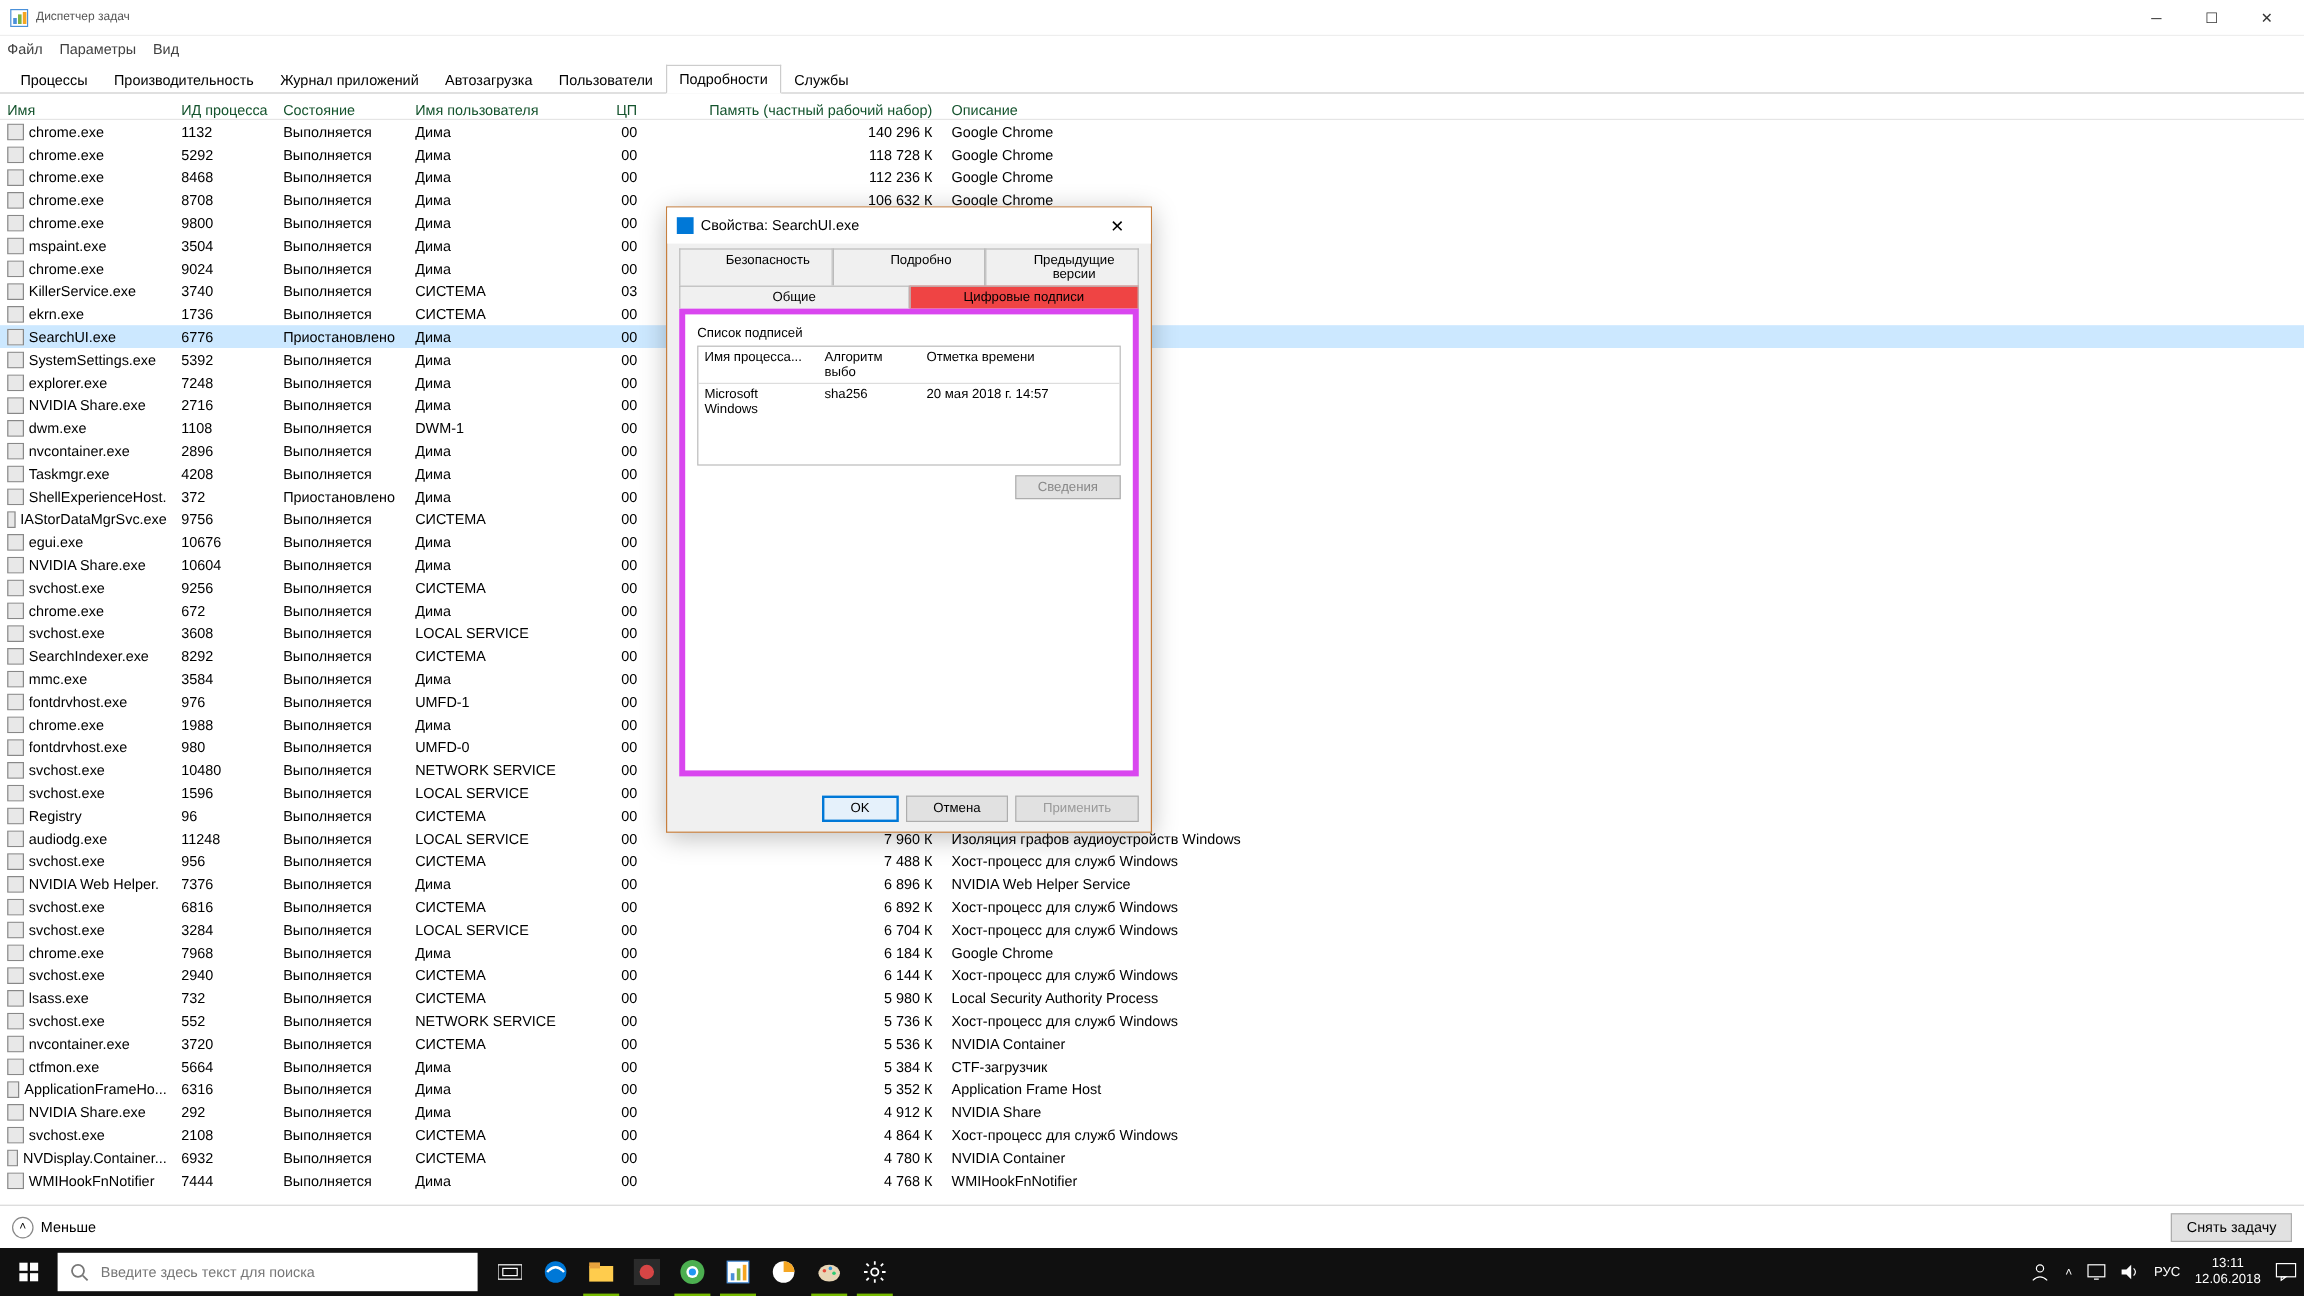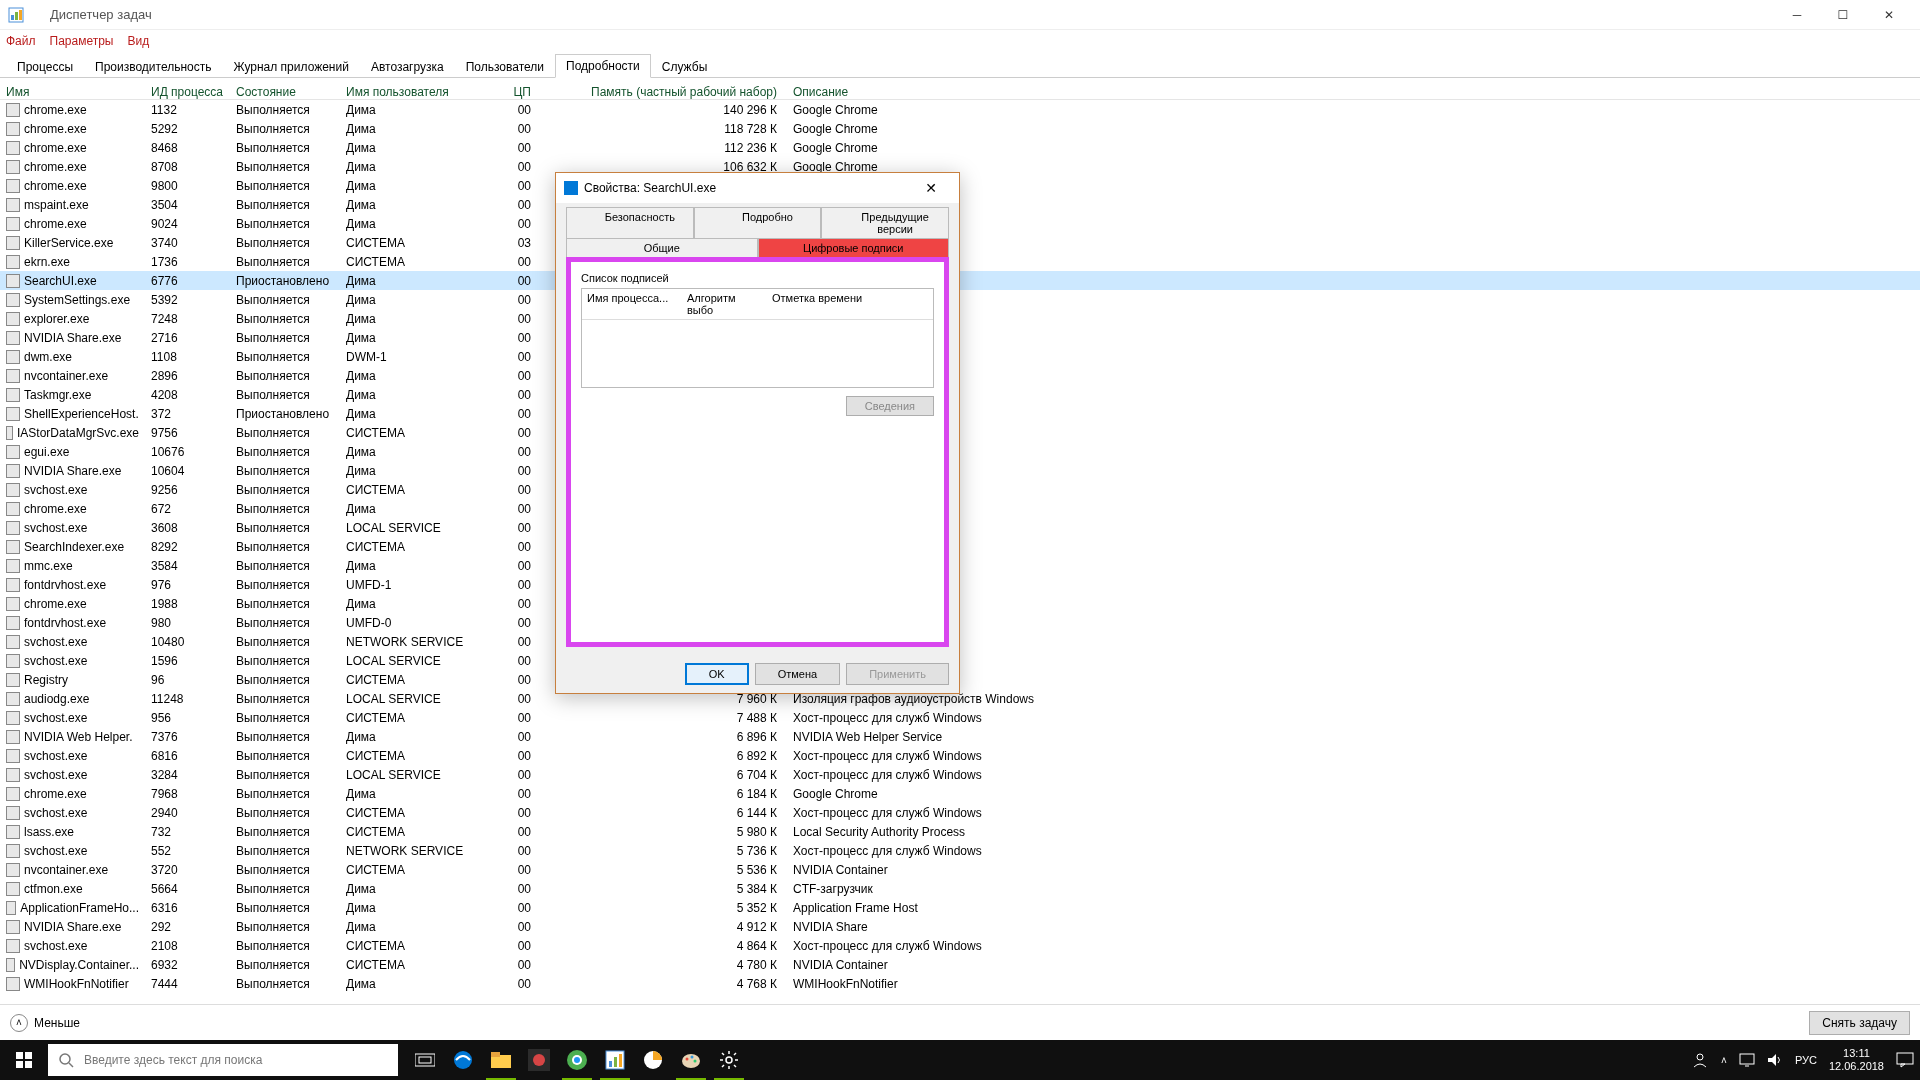--- a/index.html
+++ b/index.html
@@ -1,22 +1,22 @@
 <!DOCTYPE html>
 <html><head>
 <meta charset="utf-8">
 <style>
 * { margin:0; padding:0; box-sizing:border-box; font-family:"Segoe UI",Tahoma,sans-serif; }
 body { width:1920px; height:1080px; background:#fff; overflow:hidden; position:relative; font-size:12px; color:#000; }
 .titlebar { height:30px; display:flex; align-items:center; padding:0 8px; background:#fff; border-bottom:1px solid #eee;}
 .titlebar .icon { width:16px; height:16px; margin-right:6px; display:flex; align-items:center; justify-content:center;}
-.titlebar .caption { flex:1; font-size:13px; color:#555;margin-left:20px;}
+.titlebar .caption { flex:1; font-size:10px; color:#555;}
 .winbtns { display:flex; gap:0;}
 .winbtns div { width:46px; height:30px; display:flex; align-items:center; justify-content:center; color:#333;}
-.menubar { height:22px; display:flex; align-items:center; padding:0 6px; gap:14px; font-size:12px; color:#b91c1c;}
+.menubar { height:22px; display:flex; align-items:center; padding:0 6px; gap:14px; font-size:12px; color:#404040;}
 .tabs { height:26px; display:flex; align-items:flex-end; padding:0 6px; border-bottom:1px solid #ccc;}
 .tab { padding:4px 10px; border:1px solid transparent; border-bottom:none; font-size:12px; cursor:default; position:relative; top:1px;}
 .tab.active { background:#fff; border-color:#ccc; border-bottom:1px solid #fff;}
 .table-wrap { position:absolute; top:78px; left:0; right:0; bottom:75px; overflow:hidden; border-bottom:1px solid #ddd;}
 .thead { display:flex; height:22px; align-items:flex-end; border-bottom:1px solid #e5e5e5; font-size:12px; color:#14532d;}
 .thead div, .row div { padding:0 6px; overflow:hidden; white-space:nowrap; text-overflow:ellipsis;}
 .c-name { width:145px; display:flex; align-items:center; gap:4px;}
 .c-pid { width:85px;}
 .c-state { width:110px;}
 .c-user { width:145px;}
@@ -698,20 +698,25 @@
     <div class="dlg-tab row2 active">Цифровые подписи</div>
   </div>
   <div class="dlg-body">
     <div class="sig-label">Список подписей</div>
     <div class="sig-table">
       <div class="sig-head">
         <div class="sig-c1">Имя процесса...</div>
         <div class="sig-c2">Алгоритм выбо</div>
         <div class="sig-c3">Отметка времени</div>
       </div>
+      <div class="sig-row">
+        <div class="sig-c1">Microsoft Windows</div>
+        <div class="sig-c2">sha256</div>
+        <div class="sig-c3">20 мая 2018 г. 14:57</div>
+      </div>
     </div>
     <button class="details-btn" disabled="">Сведения</button>
   </div>
   <div class="dlg-buttons">
     <button class="primary">OK</button>
     <button>Отмена</button>
     <button disabled="">Применить</button>
   </div>
 </div>
 

